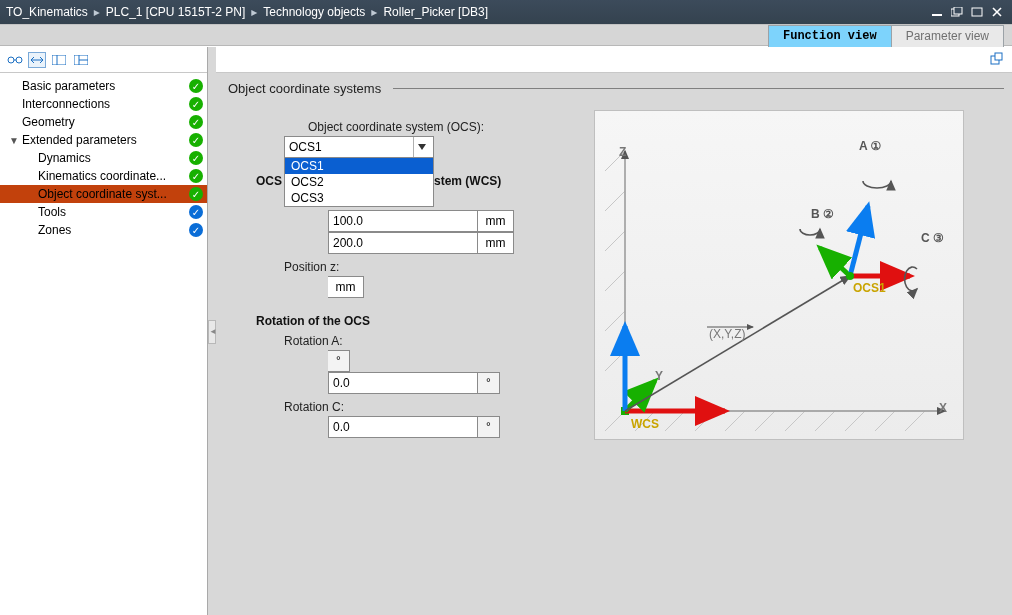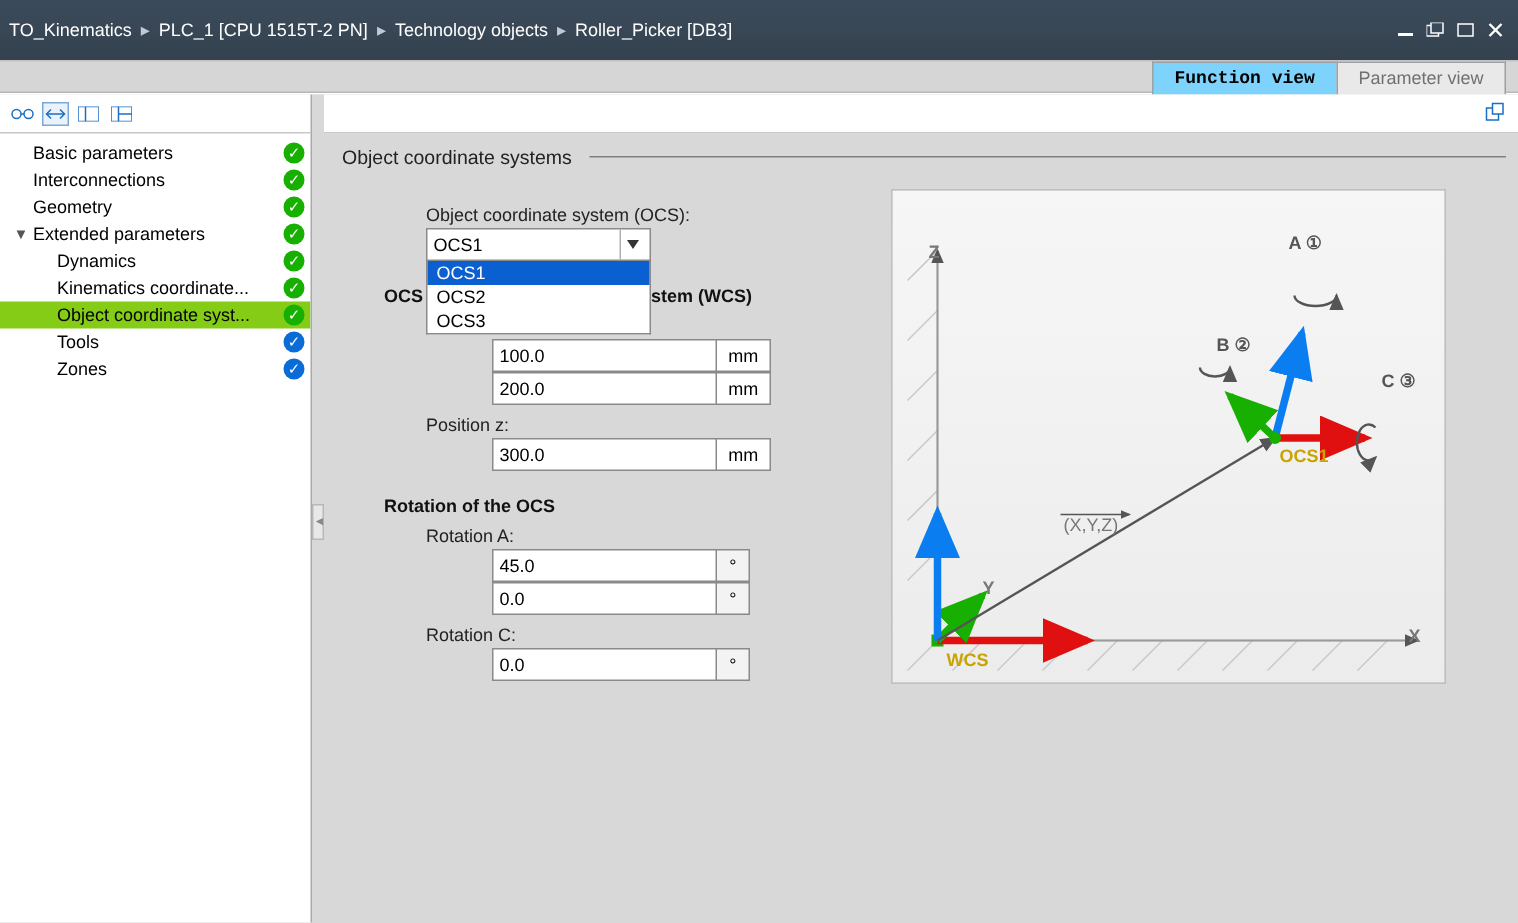--- a/index.html
+++ b/index.html
@@ -1,19 +1,19 @@
 <!DOCTYPE html>
 <html><head>
 <meta charset="utf-8">
 <style>
   * { box-sizing: border-box; font-family: "Segoe UI", Tahoma, sans-serif; }
   html, body { margin: 0; padding: 0; width: 1012px; height: 615px; overflow: hidden; background: #dcdcdc; }
 
   
-  .titlebar { height: 40px; background: #3a4a5a; 
+  .titlebar { height: 24px; background: #3a4a5a; 
     background: linear-gradient(#3c4b5b,#34424f);
     color: #fff; display: flex; align-items: center; font-size: 12px; padding: 0 6px; }
   .titlebar .crumb { white-space: nowrap; }
   .titlebar .sep { margin: 0 6px; color: #c0cad4; }
   .titlebar .spacer { flex: 1; }
   .titlebar .winbtn { width: 18px; height: 14px; margin-left: 2px; display:inline-flex; align-items:center; justify-content:center; color:#fff; cursor:pointer;}
   .titlebar .winbtn svg { display:block }
 
   
   .tabstrip { height: 22px; background: #d6d6d6; border-top:1px solid #c3c3c3; border-bottom:1px solid #b8b8b8; position:relative;}
@@ -33,21 +33,21 @@
   .mini-toolbar .ico.boxed { border:1px solid #7aa9d8; background:#eaf3fb; }
 
   .tree { font-size:12px; padding:4px 0; overflow:auto; }
   .tree-row { height:18px; display:flex; align-items:center; padding-right:4px; cursor:default; position:relative;}
   .tree-row .indent { display:inline-block; height:1px;}
   .tree-row .expander { width:12px; text-align:center; color:#555; font-size:10px; cursor:pointer;}
   .tree-row .label { flex:1; white-space:nowrap; overflow:hidden; text-overflow:ellipsis; padding-left:2px;}
   .tree-row .status { width:14px; height:14px; border-radius:50%; display:inline-flex; align-items:center; justify-content:center; font-size:10px; color:#fff;}
   .tree-row .status.green { background:#17b000;}
   .tree-row .status.blue { background:#0a6dd7;}
-  .tree-row.selected { background:#84cc16; }
+  .tree-row.selected { background:#c2410c; }
   .tree-row.selected .label { }
 
   
   .splitter { width:8px; background:#d8d8d8; position:relative;}
   .splitter::after{ content:"◄"; position:absolute; top:48%; left:0; font-size:8px; color:#888; background:#e8e8e8; border:1px solid #b8b8b8; width:6px; height:22px; line-height:22px; text-align:center;}
 
   
   .content { flex:1; background:#d8d8d8; display:flex; flex-direction:column;}
   .content-top { height:26px; background:#fff; border-bottom:1px solid #c8c8c8; position:relative;}
   .content-top .rightico { position:absolute; right:8px; top:4px; width:16px; height:16px; cursor:pointer; display:flex; align-items:center; justify-content:center;}
@@ -223,21 +223,21 @@
       </span>
     </div>
     <div class="section-title">
       <span class="txt">Object coordinate systems</span>
       <span class="rule"></span>
     </div>
 
     <div class="page">
       <div class="formcol">
 
-        <div class="field-label" style="margin-left:56px;">Object coordinate system (OCS):</div>
+        <div class="field-label" style="margin-left:80px;">Object coordinate system (OCS):</div>
         <div class="dropdown-wrap">
           <div class="dropdown">
             <span>OCS1</span>
             <span class="caret">
               <svg width="8" height="6">
                   <polygon points="0,0 8,0 4,6" fill="#333"></polygon>
                 </svg>
             </span>
           </div>
           <div class="dropdown-list">
@@ -255,29 +255,27 @@
           <span class="unitbox">mm</span>
         </div>
 
         <div class="field-row">
           <input class="textinput" value="200.0" style="">
           <span class="unitbox">mm</span>
         </div>
 
         <div class="field-label">Position z:</div>
         <div class="field-row">
-          <input class="textinput" value="300.0" style="">
           <span class="unitbox">mm</span>
         </div>
 
         <div class="group-title">Rotation of the OCS</div>
 
         <div class="field-label">Rotation A:</div>
         <div class="field-row">
-          <input class="textinput" value="45.0" style="">
           <span class="degreebtn">°</span>
         </div>
 
         <div class="field-row">
           <input class="textinput" value="0.0" style="">
           <span class="degreebtn">°</span>
         </div>
 
         <div class="field-label">Rotation C:</div>
         <div class="field-row">

